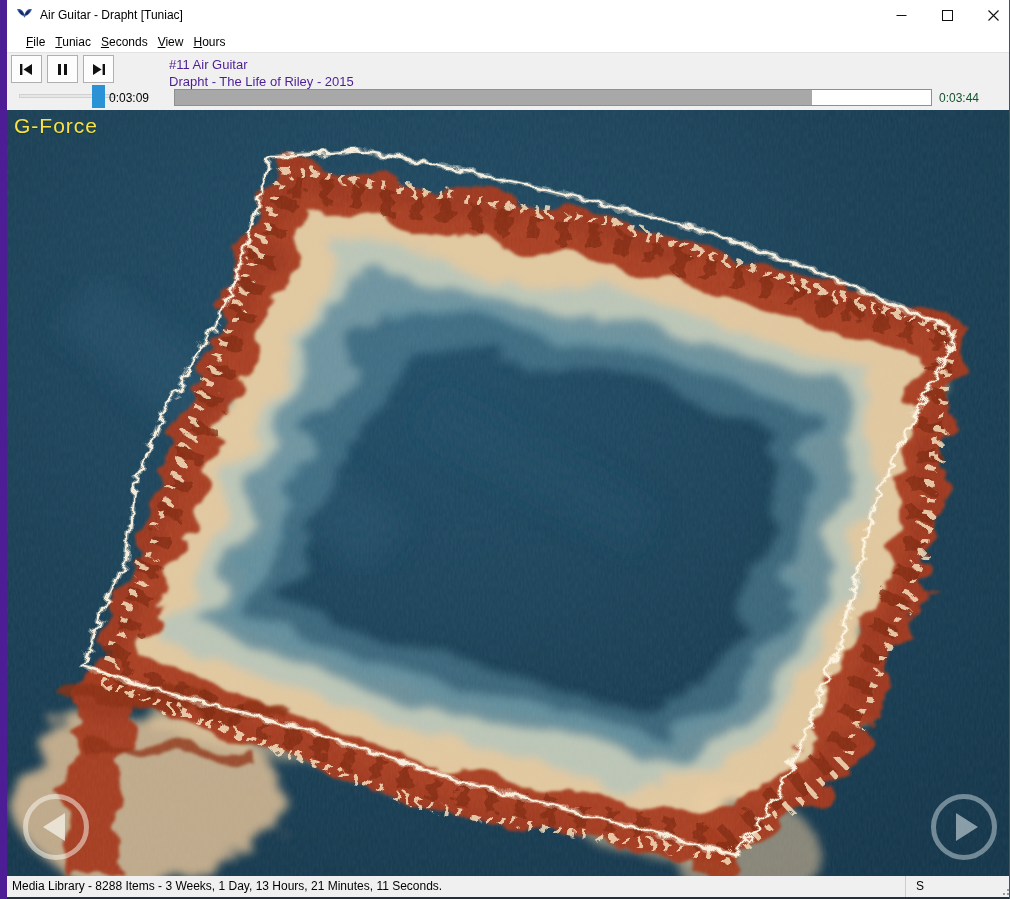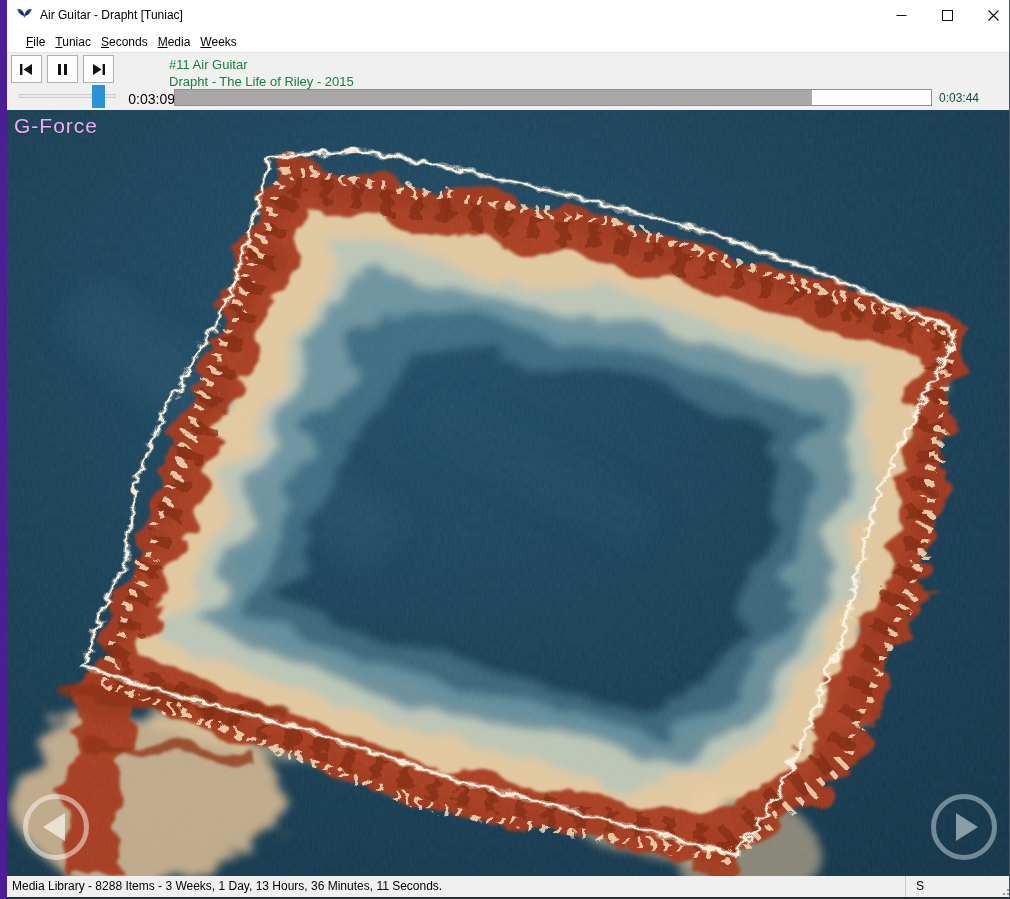--- a/index.html
+++ b/index.html
@@ -18,22 +18,22 @@
   .menu-item { display:inline-block; font-size:12px; color:#000; padding:2px 5px; cursor:default; }
   .menu-item::first-letter { text-decoration:underline; }
 
   
   .toolbar { position:absolute; left:0; top:52px; width:1008px; height:58px; background:#f0f0f0; border-top:1px solid #e3e3e3; }
   .tbtn { position:absolute; top:2px; width:31px; height:28px; background:#fdfdfd; border:1px solid #b0b0b0; display:flex; align-items:center; justify-content:center; }
   .tbtn.prev { left:4px; } .tbtn.pause { left:40px; } .tbtn.next { left:76px; }
   .vol-rail { position:absolute; left:12px; top:32px; width:84px; height:23px; }
   .vol-groove { position:absolute; left:0; top:9px; width:97px; height:4px; background:#e7e7e7; border:1px solid #d0d0d0; }
   .vol-thumb { position:absolute; top:0; width:13px; height:23px; background:#2a93d5; }
-  .elapsed { position:absolute; left:112px; top:38px; width:56px; text-align:right; font-size:14px; color:#000; }
-  .trackinfo { position:absolute; left:162px; top:3px; font-size:13px; color:#15803d; line-height:17px; white-space:nowrap; }
+  .elapsed { position:absolute; left:86px; top:38px; width:56px; text-align:right; font-size:12px; color:#000; }
+  .trackinfo { position:absolute; left:162px; top:3px; font-size:13px; color:#4c1d95; line-height:17px; white-space:nowrap; }
   .progress { position:absolute; left:167px; top:36px; width:758px; height:17px; background:#fff; border:1px solid #8f8f8f; }
   .progress-fill { height:100%; background:#a8a8a8; }
   .total { position:absolute; left:932px; top:38px; font-size:12px; color:#14532d; }
 
   
   .viz { position:absolute; left:0; top:110px; width:1008px; height:766px; background:#1b3d53; overflow:hidden; }
   .viz svg.art { position:absolute; left:0; top:0; }
   .gforce-label { position:absolute; left:7px; top:4px; font-size:21px; letter-spacing:1px; color:#2db14c; text-shadow:0 1px 1px rgba(10,60,25,.7); }
   .navbtn { position:absolute; top:684px; width:66px; height:66px; border:5px solid rgba(253,251,244,.5); border-radius:50%; display:flex; align-items:center; justify-content:center; }
   .navbtn.left { left:16px; }
@@ -76,22 +76,22 @@
       <svg width="11" height="11" viewBox="0 0 11 11">
           <path d="M0.5,0.5 L10.5,10.5 M10.5,0.5 L0.5,10.5" stroke="#111" stroke-width="1.1"></path>
         </svg>
     </div>
   </div>
 
   <div class="menubar">
     <span class="menu-item">File</span>
     <span class="menu-item">Tuniac</span>
     <span class="menu-item">Seconds</span>
-    <span class="menu-item">Media</span>
-    <span class="menu-item">Weeks</span>
+    <span class="menu-item">View</span>
+    <span class="menu-item">Hours</span>
   </div>
 
   <div class="toolbar">
     <div class="tbtn prev">
       <svg width="13" height="11" viewBox="0 0 13 11">
         <rect x="0" y="0" width="2.4" height="11" fill="#111"></rect>
         <polygon points="12,0 12,11 3.5,5.5" fill="#111"></polygon>
       </svg>
     </div>
     <div class="tbtn pause">
@@ -190,32 +190,32 @@
         </g>
         <g filter="url(#lineRough)" stroke-linejoin="round">
           <path d="M264,48 L350,40 L430,55 L520,75 L600,95 L700,122 L800,158 L900,200 L940,215 C948,228 946,238 937,248 L899,323 L869,390 L854,450 L834,530 L800,620 L769,690 L729,745 L599,710 L449,670 L299,620 L149,580 L76,557 L96,500 L119,450 L129,370 L157,303 L196,237 L229,170 Z" stroke="#fdf3e0" stroke-width="6" opacity="0.35"></path>
           <path d="M264,48 L350,40 L430,55 L520,75 L600,95 L700,122 L800,158 L900,200 L940,215 C948,228 946,238 937,248 L899,323 L869,390 L854,450 L834,530 L800,620 L769,690 L729,745 L599,710 L449,670 L299,620 L149,580 L76,557 L96,500 L119,450 L129,370 L157,303 L196,237 L229,170 Z" stroke="#fcf3e2" stroke-width="2.8" opacity="0.95"></path>
         </g>
       </g>
 
       <rect width="1008" height="766" filter="url(#grain)" opacity="0.13"></rect>
     </svg>
 
-    <span class="gforce-label" style="color: #f0abfc;">G-Force</span>
+    <span class="gforce-label" style="color: #fde047;">G-Force</span>
 
     <div class="navbtn left">
       <span class="tri-left"></span>
     </div>
     <div class="navbtn right">
       <span class="tri-right"></span>
     </div>
   </div>
 
   <div class="statusbar">
-    <span class="status-text">Media Library - 8288 Items - 3 Weeks, 1 Day, 13 Hours, 36 Minutes, 11 Seconds.</span>
+    <span class="status-text">Media Library - 8288 Items - 3 Weeks, 1 Day, 13 Hours, 21 Minutes, 11 Seconds.</span>
     <span class="status-sep"></span>
     <span class="status-ind">S</span>
     <span class="grip">
       <i style="right:0;bottom:0;position:absolute"></i>
       <i style="right:0;bottom:4px;position:absolute"></i>
       <i style="right:0;bottom:8px;position:absolute"></i>
       <i style="right:4px;bottom:0;position:absolute"></i>
       <i style="right:4px;bottom:4px;position:absolute"></i>
       <i style="right:8px;bottom:0;position:absolute"></i>
     </span>

